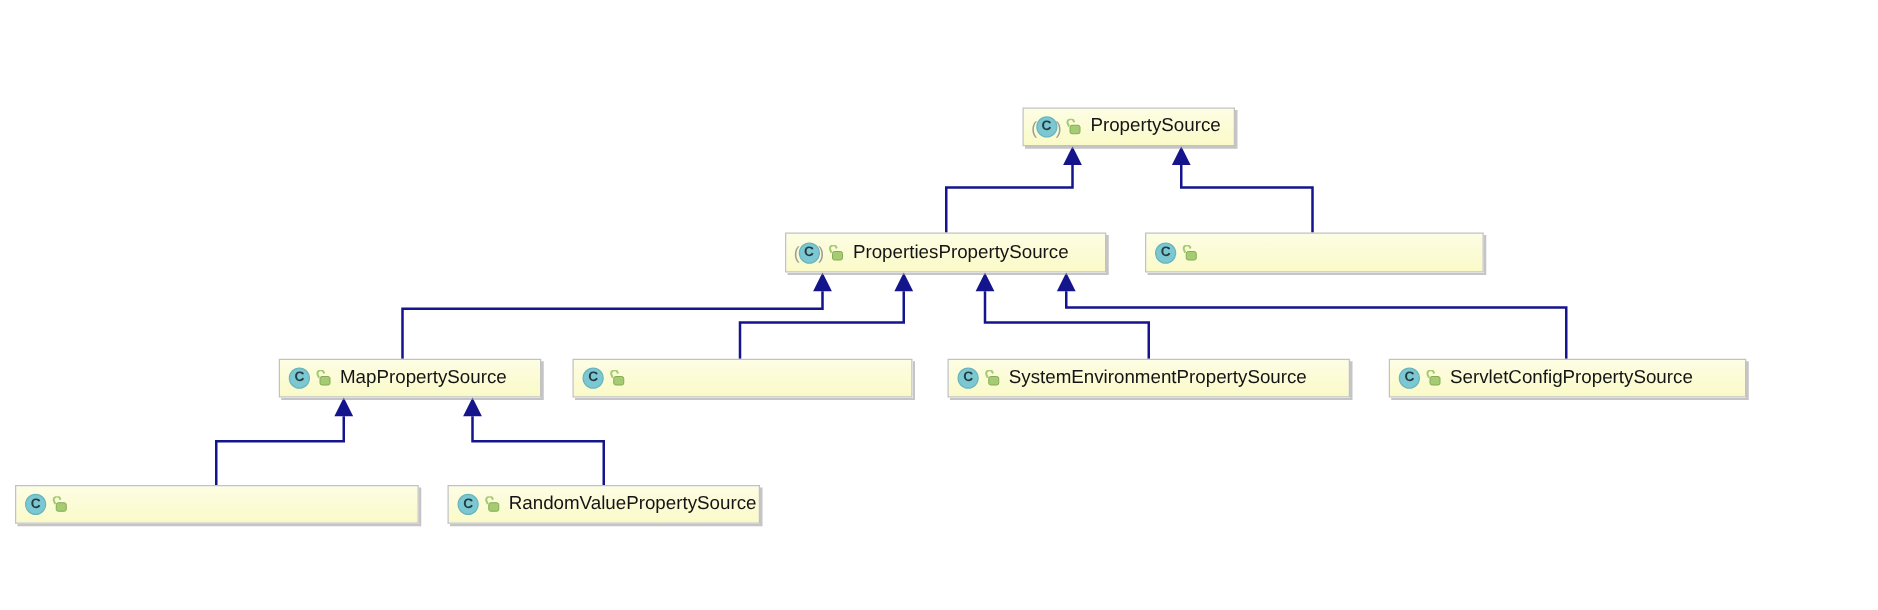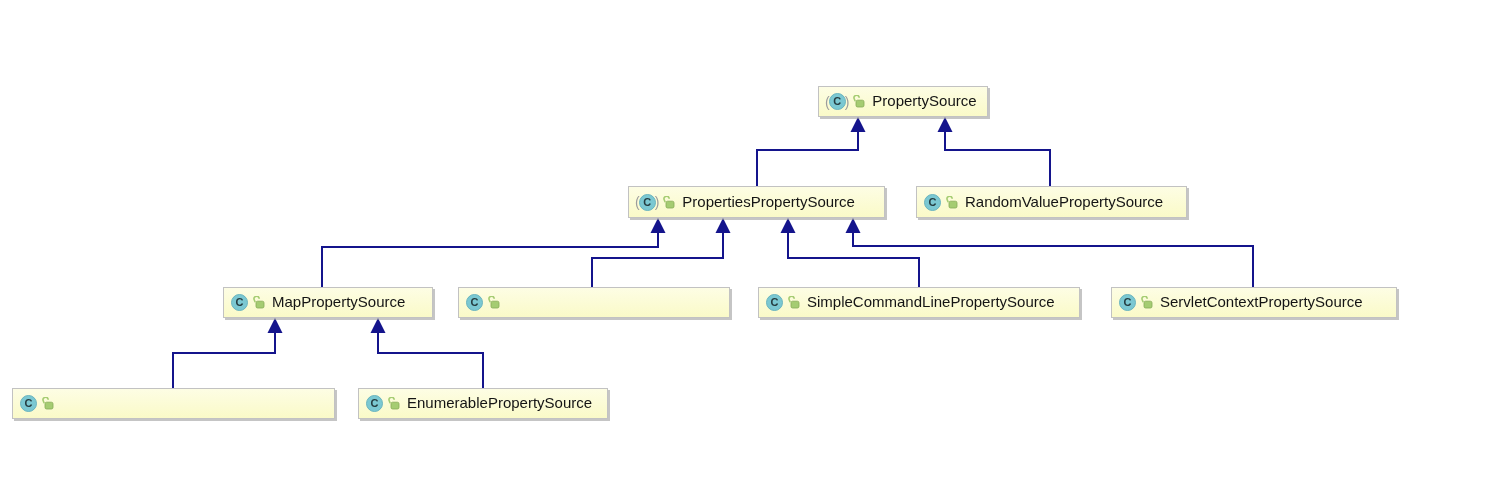--- a/index.html
+++ b/index.html
@@ -131,85 +131,84 @@
     <div class="class-node" style="left: 916px; top: 186px; width: 271px; height: 32px;">
       <span class="icon-wrap">
         <span class="class-circle">C</span>
       </span>
       <span class="lock-wrap">
         <svg width="13" height="13" viewBox="0 0 13 13">
           <path d="M3.2 6.2 L2.2 3.8 A2.6 2.6 0 0 1 6.9 1.6 L7.4 2.8" fill="none" stroke="#a5cc72" stroke-width="1.6"></path>
           <rect x="4" y="5.2" width="8" height="6.8" rx="1.6" fill="#a5cc72" stroke="#86ab57" stroke-width="0.8"></rect>
         </svg>
       </span>
+    </div>
+    <div class="class-node" style="left: 223px; top: 287px; width: 210px; height: 31px;">
+      <span class="icon-wrap">
+        <span class="class-circle">C</span>
+      </span>
+      <span class="lock-wrap">
+        <svg width="13" height="13" viewBox="0 0 13 13">
+          <path d="M3.2 6.2 L2.2 3.8 A2.6 2.6 0 0 1 6.9 1.6 L7.4 2.8" fill="none" stroke="#a5cc72" stroke-width="1.6"></path>
+          <rect x="4" y="5.2" width="8" height="6.8" rx="1.6" fill="#a5cc72" stroke="#86ab57" stroke-width="0.8"></rect>
+        </svg>
+      </span>
+      <span class="class-label">MapPropertySource</span>
+    </div>
+    <div class="class-node" style="left: 458px; top: 287px; width: 272px; height: 31px;">
+      <span class="icon-wrap">
+        <span class="class-circle">C</span>
+      </span>
+      <span class="lock-wrap">
+        <svg width="13" height="13" viewBox="0 0 13 13">
+          <path d="M3.2 6.2 L2.2 3.8 A2.6 2.6 0 0 1 6.9 1.6 L7.4 2.8" fill="none" stroke="#a5cc72" stroke-width="1.6"></path>
+          <rect x="4" y="5.2" width="8" height="6.8" rx="1.6" fill="#a5cc72" stroke="#86ab57" stroke-width="0.8"></rect>
+        </svg>
+      </span>
+    </div>
+    <div class="class-node" style="left: 758px; top: 287px; width: 322px; height: 31px;">
+      <span class="icon-wrap">
+        <span class="class-circle">C</span>
+      </span>
+      <span class="lock-wrap">
+        <svg width="13" height="13" viewBox="0 0 13 13">
+          <path d="M3.2 6.2 L2.2 3.8 A2.6 2.6 0 0 1 6.9 1.6 L7.4 2.8" fill="none" stroke="#a5cc72" stroke-width="1.6"></path>
+          <rect x="4" y="5.2" width="8" height="6.8" rx="1.6" fill="#a5cc72" stroke="#86ab57" stroke-width="0.8"></rect>
+        </svg>
+      </span>
+      <span class="class-label">SystemEnvironmentPropertySource</span>
+    </div>
+    <div class="class-node" style="left: 1111px; top: 287px; width: 286px; height: 31px;">
+      <span class="icon-wrap">
+        <span class="class-circle">C</span>
+      </span>
+      <span class="lock-wrap">
+        <svg width="13" height="13" viewBox="0 0 13 13">
+          <path d="M3.2 6.2 L2.2 3.8 A2.6 2.6 0 0 1 6.9 1.6 L7.4 2.8" fill="none" stroke="#a5cc72" stroke-width="1.6"></path>
+          <rect x="4" y="5.2" width="8" height="6.8" rx="1.6" fill="#a5cc72" stroke="#86ab57" stroke-width="0.8"></rect>
+        </svg>
+      </span>
+      <span class="class-label">ServletConfigPropertySource</span>
+    </div>
+    <div class="class-node" style="left: 12px; top: 388px; width: 323px; height: 31px;">
+      <span class="icon-wrap">
+        <span class="class-circle">C</span>
+      </span>
+      <span class="lock-wrap">
+        <svg width="13" height="13" viewBox="0 0 13 13">
+          <path d="M3.2 6.2 L2.2 3.8 A2.6 2.6 0 0 1 6.9 1.6 L7.4 2.8" fill="none" stroke="#a5cc72" stroke-width="1.6"></path>
+          <rect x="4" y="5.2" width="8" height="6.8" rx="1.6" fill="#a5cc72" stroke="#86ab57" stroke-width="0.8"></rect>
+        </svg>
+      </span>
+    </div>
+    <div class="class-node" style="left: 358px; top: 388px; width: 250px; height: 31px;">
+      <span class="icon-wrap">
+        <span class="class-circle">C</span>
+      </span>
+      <span class="lock-wrap">
+        <svg width="13" height="13" viewBox="0 0 13 13">
+          <path d="M3.2 6.2 L2.2 3.8 A2.6 2.6 0 0 1 6.9 1.6 L7.4 2.8" fill="none" stroke="#a5cc72" stroke-width="1.6"></path>
+          <rect x="4" y="5.2" width="8" height="6.8" rx="1.6" fill="#a5cc72" stroke="#86ab57" stroke-width="0.8"></rect>
+        </svg>
+      </span>
       <span class="class-label">RandomValuePropertySource</span>
-    </div>
-    <div class="class-node" style="left: 223px; top: 287px; width: 210px; height: 31px;">
-      <span class="icon-wrap">
-        <span class="class-circle">C</span>
-      </span>
-      <span class="lock-wrap">
-        <svg width="13" height="13" viewBox="0 0 13 13">
-          <path d="M3.2 6.2 L2.2 3.8 A2.6 2.6 0 0 1 6.9 1.6 L7.4 2.8" fill="none" stroke="#a5cc72" stroke-width="1.6"></path>
-          <rect x="4" y="5.2" width="8" height="6.8" rx="1.6" fill="#a5cc72" stroke="#86ab57" stroke-width="0.8"></rect>
-        </svg>
-      </span>
-      <span class="class-label">MapPropertySource</span>
-    </div>
-    <div class="class-node" style="left: 458px; top: 287px; width: 272px; height: 31px;">
-      <span class="icon-wrap">
-        <span class="class-circle">C</span>
-      </span>
-      <span class="lock-wrap">
-        <svg width="13" height="13" viewBox="0 0 13 13">
-          <path d="M3.2 6.2 L2.2 3.8 A2.6 2.6 0 0 1 6.9 1.6 L7.4 2.8" fill="none" stroke="#a5cc72" stroke-width="1.6"></path>
-          <rect x="4" y="5.2" width="8" height="6.8" rx="1.6" fill="#a5cc72" stroke="#86ab57" stroke-width="0.8"></rect>
-        </svg>
-      </span>
-    </div>
-    <div class="class-node" style="left: 758px; top: 287px; width: 322px; height: 31px;">
-      <span class="icon-wrap">
-        <span class="class-circle">C</span>
-      </span>
-      <span class="lock-wrap">
-        <svg width="13" height="13" viewBox="0 0 13 13">
-          <path d="M3.2 6.2 L2.2 3.8 A2.6 2.6 0 0 1 6.9 1.6 L7.4 2.8" fill="none" stroke="#a5cc72" stroke-width="1.6"></path>
-          <rect x="4" y="5.2" width="8" height="6.8" rx="1.6" fill="#a5cc72" stroke="#86ab57" stroke-width="0.8"></rect>
-        </svg>
-      </span>
-      <span class="class-label">SimpleCommandLinePropertySource</span>
-    </div>
-    <div class="class-node" style="left: 1111px; top: 287px; width: 286px; height: 31px;">
-      <span class="icon-wrap">
-        <span class="class-circle">C</span>
-      </span>
-      <span class="lock-wrap">
-        <svg width="13" height="13" viewBox="0 0 13 13">
-          <path d="M3.2 6.2 L2.2 3.8 A2.6 2.6 0 0 1 6.9 1.6 L7.4 2.8" fill="none" stroke="#a5cc72" stroke-width="1.6"></path>
-          <rect x="4" y="5.2" width="8" height="6.8" rx="1.6" fill="#a5cc72" stroke="#86ab57" stroke-width="0.8"></rect>
-        </svg>
-      </span>
-      <span class="class-label">ServletContextPropertySource</span>
-    </div>
-    <div class="class-node" style="left: 12px; top: 388px; width: 323px; height: 31px;">
-      <span class="icon-wrap">
-        <span class="class-circle">C</span>
-      </span>
-      <span class="lock-wrap">
-        <svg width="13" height="13" viewBox="0 0 13 13">
-          <path d="M3.2 6.2 L2.2 3.8 A2.6 2.6 0 0 1 6.9 1.6 L7.4 2.8" fill="none" stroke="#a5cc72" stroke-width="1.6"></path>
-          <rect x="4" y="5.2" width="8" height="6.8" rx="1.6" fill="#a5cc72" stroke="#86ab57" stroke-width="0.8"></rect>
-        </svg>
-      </span>
-    </div>
-    <div class="class-node" style="left: 358px; top: 388px; width: 250px; height: 31px;">
-      <span class="icon-wrap">
-        <span class="class-circle">C</span>
-      </span>
-      <span class="lock-wrap">
-        <svg width="13" height="13" viewBox="0 0 13 13">
-          <path d="M3.2 6.2 L2.2 3.8 A2.6 2.6 0 0 1 6.9 1.6 L7.4 2.8" fill="none" stroke="#a5cc72" stroke-width="1.6"></path>
-          <rect x="4" y="5.2" width="8" height="6.8" rx="1.6" fill="#a5cc72" stroke="#86ab57" stroke-width="0.8"></rect>
-        </svg>
-      </span>
-      <span class="class-label">EnumerablePropertySource</span>
     </div>
   </div>
 
 </body></html>

